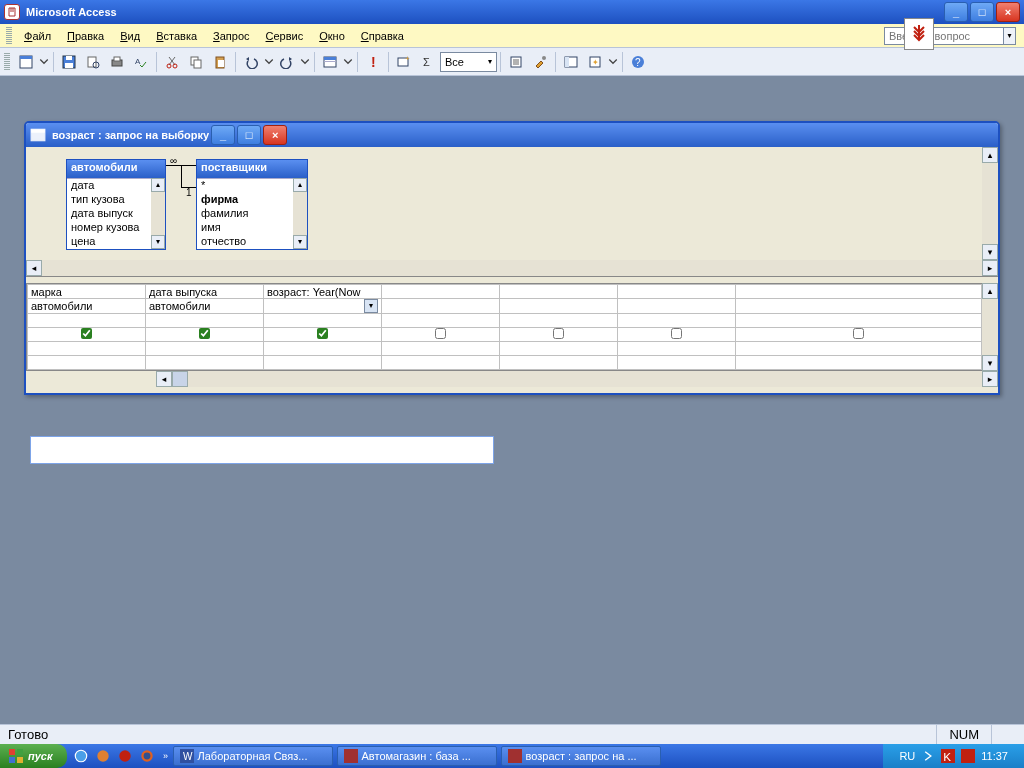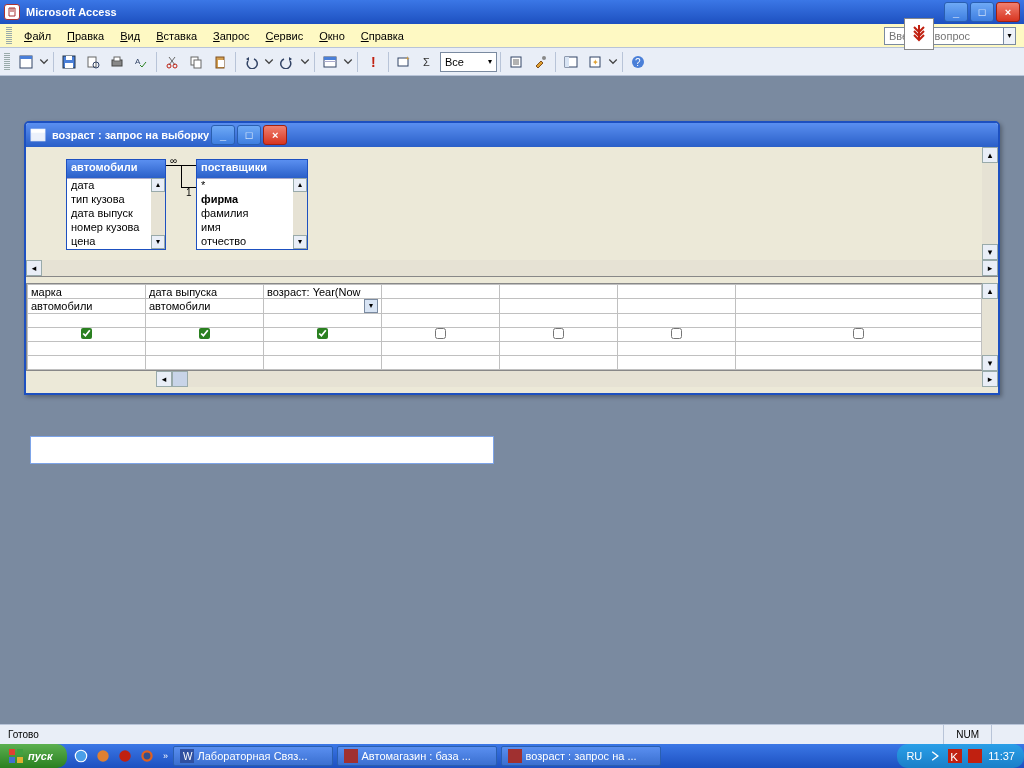--- a/index.html
+++ b/index.html
@@ -72,32 +72,32 @@
   .grid-hscroll { display:flex; height:16px; margin-left:130px; }
   .grid-hscroll .sbbtn { width:16px; height:16px; background:#e9eef7; border:1px solid #9aa; text-align:center; font-size:9px; line-height:14px; }
   .grid-hscroll .thumb { width:16px; background:#c8d4e8; border:1px solid #9aa; }
   .grid-hscroll .track { flex:1; background:#e6e2d4; }
   .grid-vscroll { width:16px; background:#dcd8c8; display:flex; flex-direction:column; }
   .grid-vscroll .sbbtn { height:16px; background:#e9eef7; border:1px solid #9aa; text-align:center; font-size:9px; line-height:14px; }
   .grid-vscroll .track { flex:1; background:#e6e2d4; }
   
   .ghost-window { position:absolute; left:30px; top:360px; width:464px; height:28px; background:#fff; border:1px solid #7da4e8; }
   
-  .statusbar { position:absolute; bottom:24px; left:0; right:0; height:20px; background:#e9eef7; border-top:1px solid #b8c4d8; display:flex; align-items:center; padding:0 8px; font-size:10px; }
+  .statusbar { position:absolute; bottom:24px; left:0; right:0; height:20px; background:#e9eef7; border-top:1px solid #b8c4d8; display:flex; align-items:center; padding:0 8px; font-size:13px; }
   .statusbar .spacer { flex:1; }
   .statusbar .cell { padding:0 12px; border-left:1px solid #b8c4d8; height:20px; line-height:20px; }
   
   .taskbar { position:absolute; bottom:0; left:0; right:0; height:24px; background:linear-gradient(#3b77e6,#1d50c0); display:flex; align-items:center; }
   .startbtn { height:24px; background:linear-gradient(#5cb050,#2a8020); color:#fff; font-weight:bold; font-style:italic; padding:0 14px 0 8px; display:flex; align-items:center; border-radius:0 10px 10px 0; }
   .startbtn .logo { width:16px; height:16px; margin-right:4px; }
   .ql { display:flex; align-items:center; padding:0 6px; gap:6px; }
   .ql .qicon { width:16px; height:16px; display:flex; align-items:center; justify-content:center; }
   .taskbtn { height:20px; background:linear-gradient(#5a8ff0,#3a6fd0); border:1px solid #2a5fb0; border-radius:2px; color:#fff; display:flex; align-items:center; padding:0 6px; margin:0 2px; width:160px; font-size:11px; white-space:nowrap; overflow:hidden; }
   .taskbtn .ticon { width:14px; height:14px; margin-right:4px; flex-shrink:0; }
-  .systray { margin-left:auto; height:24px; background:linear-gradient(#2a9fe8,#1a7fc8); display:flex; align-items:center; padding:0 9px; gap:6px; color:#fff; font-size:11px;border-radius:11px; }
+  .systray { margin-left:auto; height:24px; background:linear-gradient(#2a9fe8,#1a7fc8); display:flex; align-items:center; padding:0 16px; gap:6px; color:#fff; font-size:11px; }
   .systray .sicon { width:14px; height:14px; display:flex; align-items:center; justify-content:center; }
 </style>
 </head>
 <body>
 
 <div class="app-titlebar">
   <div class="icon">
     <svg viewBox="0 0 10 10">
         <path d="M2 1 h6 v8 h-6 z M3 2 h4 M3 4 h4" stroke="#a33" stroke-width="1" fill="none"></path>
       </svg>

